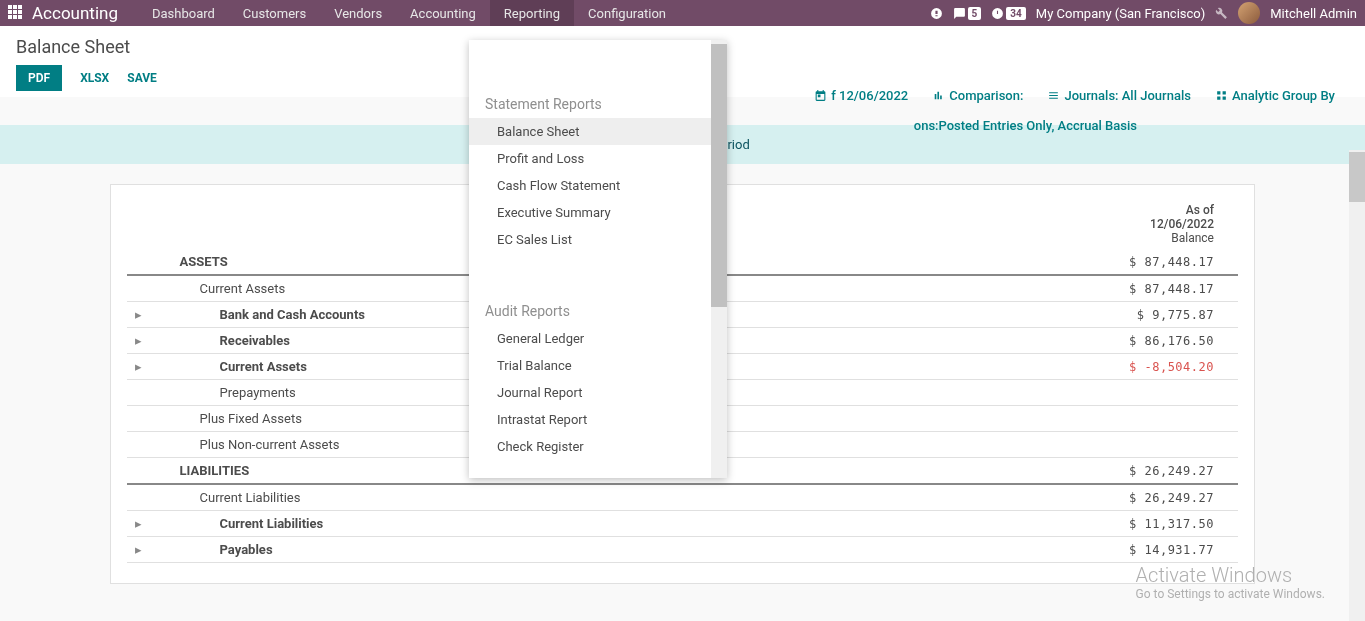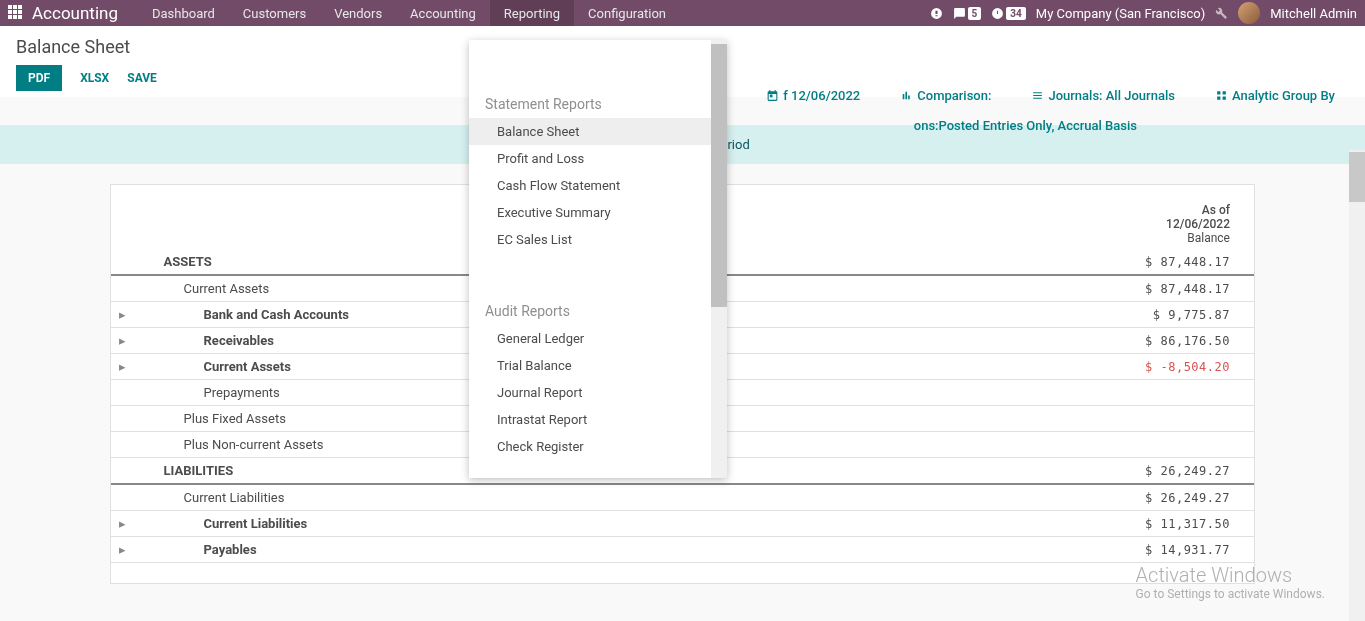--- a/index.html
+++ b/index.html
@@ -23,27 +23,27 @@
 .dropdown-scrollbar-thumb{ background:#c0c0c0; height:60%; margin-top:4px;}
 .dd-header { padding: 6px 16px; color: #8f8f8f; font-size: 14px; margin-top: 44px; }
 .dd-item { padding: 6px 16px 6px 28px; color: #4c4c4c; cursor: pointer; font-size: 13px; }
 .dd-item.highlight { background: #eee; }
 
 .control-panel { background: #fff; padding: 10px 16px 6px; }
 .page-title { font-size: 18px; color: #4c4c4c; font-weight: 400; margin-bottom: 8px; }
 .btn-row { display: flex; align-items: center; gap: 18px; }
 .btn-pdf { background: #017e84; color: #fff; padding: 6px 12px; font-weight: 600; font-size: 12px; cursor: pointer; }
 .btn-link { color: #017e84; font-weight: 700; font-size: 12px; cursor: pointer; }
-.filter-bar { position: absolute; top: 88px; right: 30px; display: flex; gap: 40px; font-size: 13px; color: #017e84; font-weight: 500; }
+.filter-bar { position: absolute; top: 88px; right: 30px; display: flex; gap: 24px; font-size: 13px; color: #017e84; font-weight: 500; }
 .filter-bar .fi { cursor: pointer; display: flex; align-items: center; gap: 4px; }
 .filter-row2 { position: absolute; top: 118px; right: 228px; font-size: 13px; color: #017e84; font-weight: 500; cursor: pointer;}
 
 .alert { background: #d6f0f0; color: #0c5460; padding: 12px; text-align: center; font-size: 13px; margin-top: 28px; }
 
-.report-wrap { background: #fff; margin: 20px 110px 0; border: 1px solid #e0e0e0; padding: 18px 0 0; height: 400px; overflow: hidden; }
+.report-wrap { background: #fff; margin: 20px 110px 0; border: 1px solid #e0e0e0; padding: 18px 16px 0; height: 400px; overflow: hidden; }
 .report-head { text-align: right; padding: 0 24px 4px; font-size: 12px; color: #4c4c4c; }
 .report-head .h1 { font-weight: 500; }
 table.rpt { width: 100%; border-collapse: collapse; }
 table.rpt td { padding: 5px 8px; border-bottom: 1px solid #e0e0e0; font-size: 13px; }
 .caret { color: #888; width: 14px; }
 .rpt .lbl { padding-left: 48px; }
 .rpt .lbl.l1 { padding-left: 30px; font-weight: 700; color: #4c4c4c;}
 .rpt .lbl.l2 { padding-left: 50px; }
 .rpt .lbl.l3 { padding-left: 70px; font-weight: 700; }
 .rpt .val { text-align: right; padding-right: 24px; font-family: Menlo, Consolas, monospace; font-size: 12px; letter-spacing: 0.5px; }

